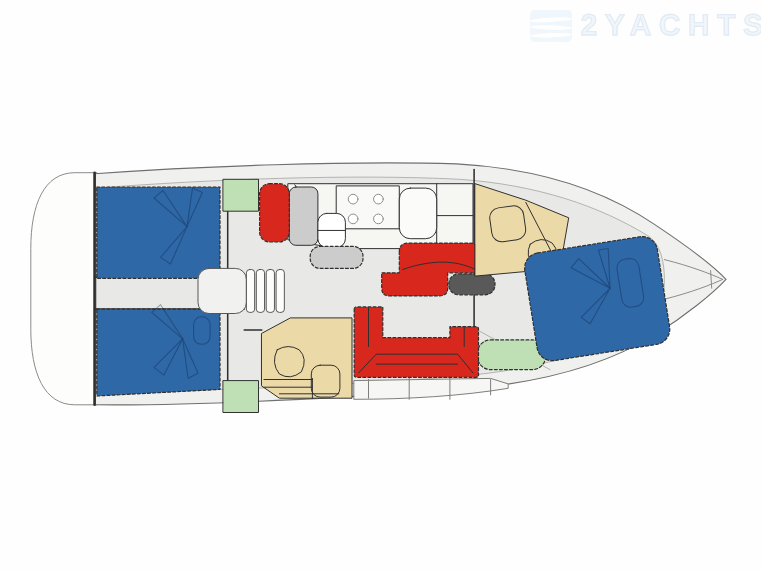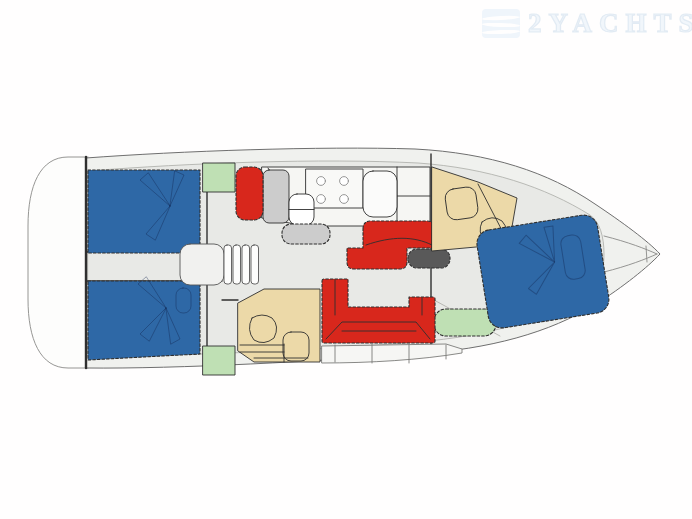--- a/index.html
+++ b/index.html
@@ -1,18 +1,18 @@
 <!DOCTYPE html>
 <html><head>
 <meta charset="utf-8">
 <style>
   html,body{margin:0;padding:0;background:#fffefe;}
   body{width:692px;height:519px;position:relative;overflow:hidden;
        font-family:"Liberation Sans", sans-serif;}
-  .stage{position:absolute;inset:0;font-family:Liberation Serif, serif;}
+  .stage{position:absolute;inset:0;}
   svg{display:block;}
   .wm{position:absolute;top:8px;left:482px;display:flex;align-items:center;gap:8px;
       opacity:.55;pointer-events:none;}
   .wm-logo{width:38px;height:29px;border-radius:4px;background:#e2eefa;position:relative;overflow:hidden;}
   .wm-logo i{position:absolute;left:0;right:0;height:4px;background:#ffffff;border-radius:50%;}
   .wm-logo i:nth-child(1){top:7px;transform:rotate(-3deg);}
   .wm-logo i:nth-child(2){top:14px;transform:rotate(2deg);}
   .wm-logo i:nth-child(3){top:21px;transform:rotate(-2deg);}
   .wm-text{font-size:27px;font-weight:700;letter-spacing:7px;
       color:rgba(228,238,248,.95);

